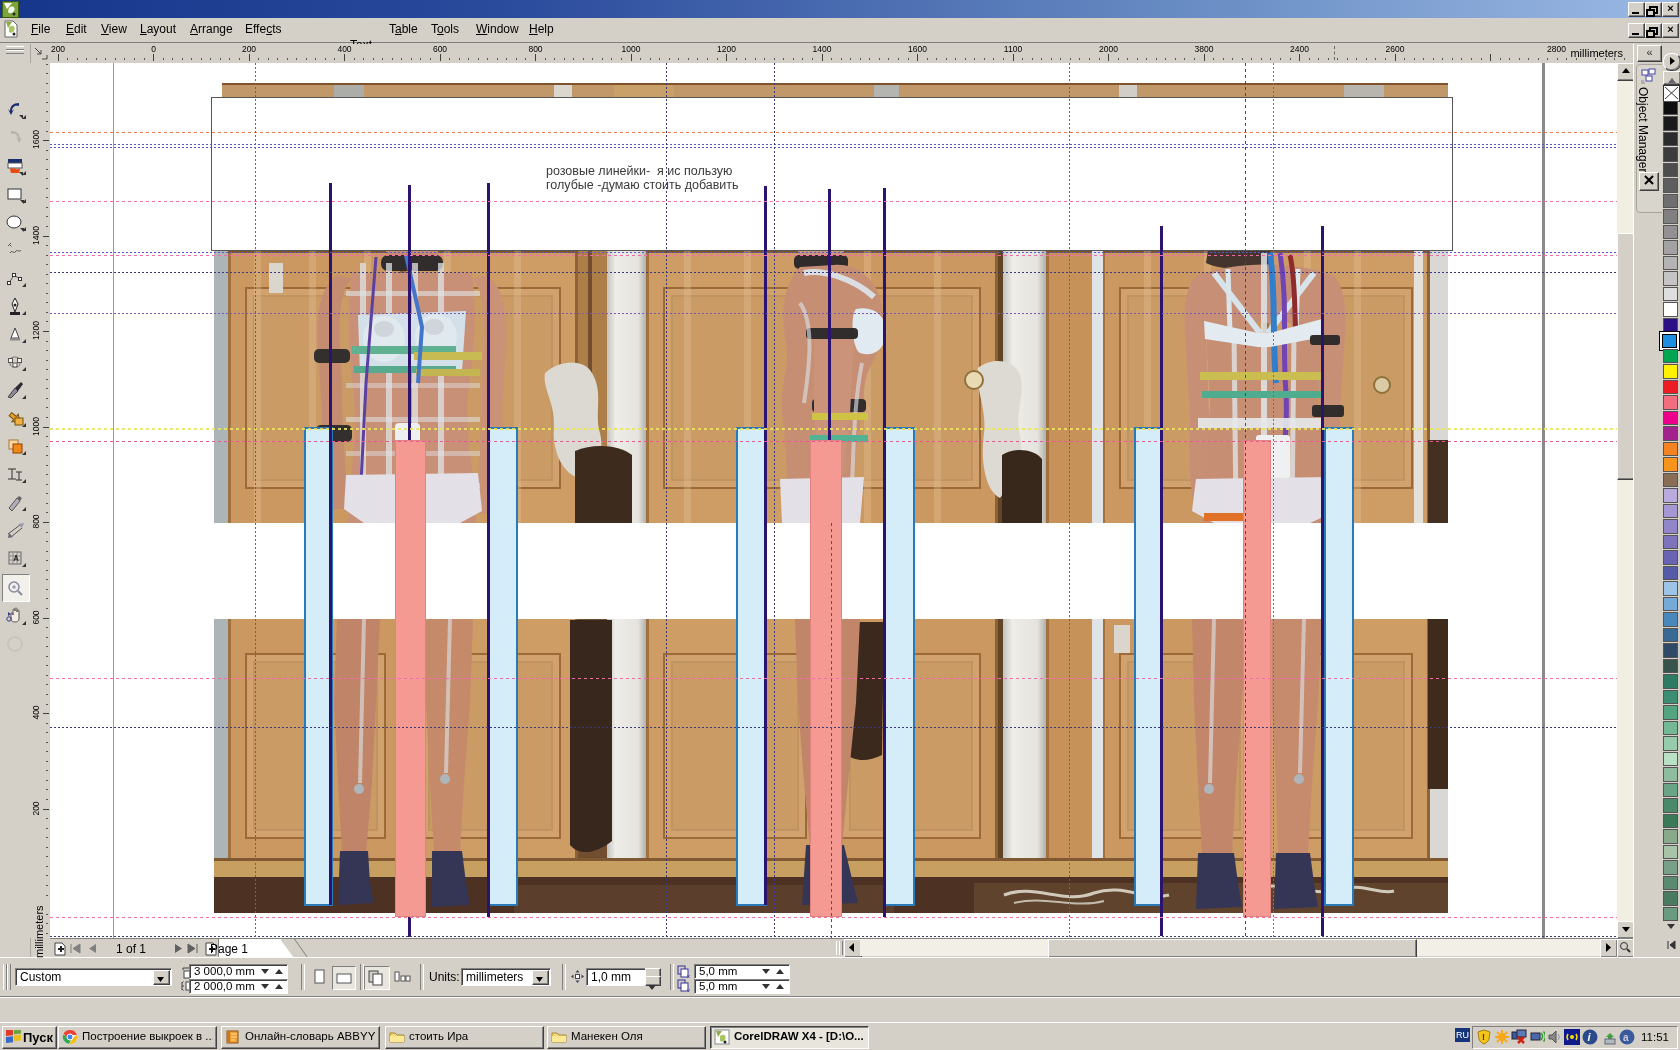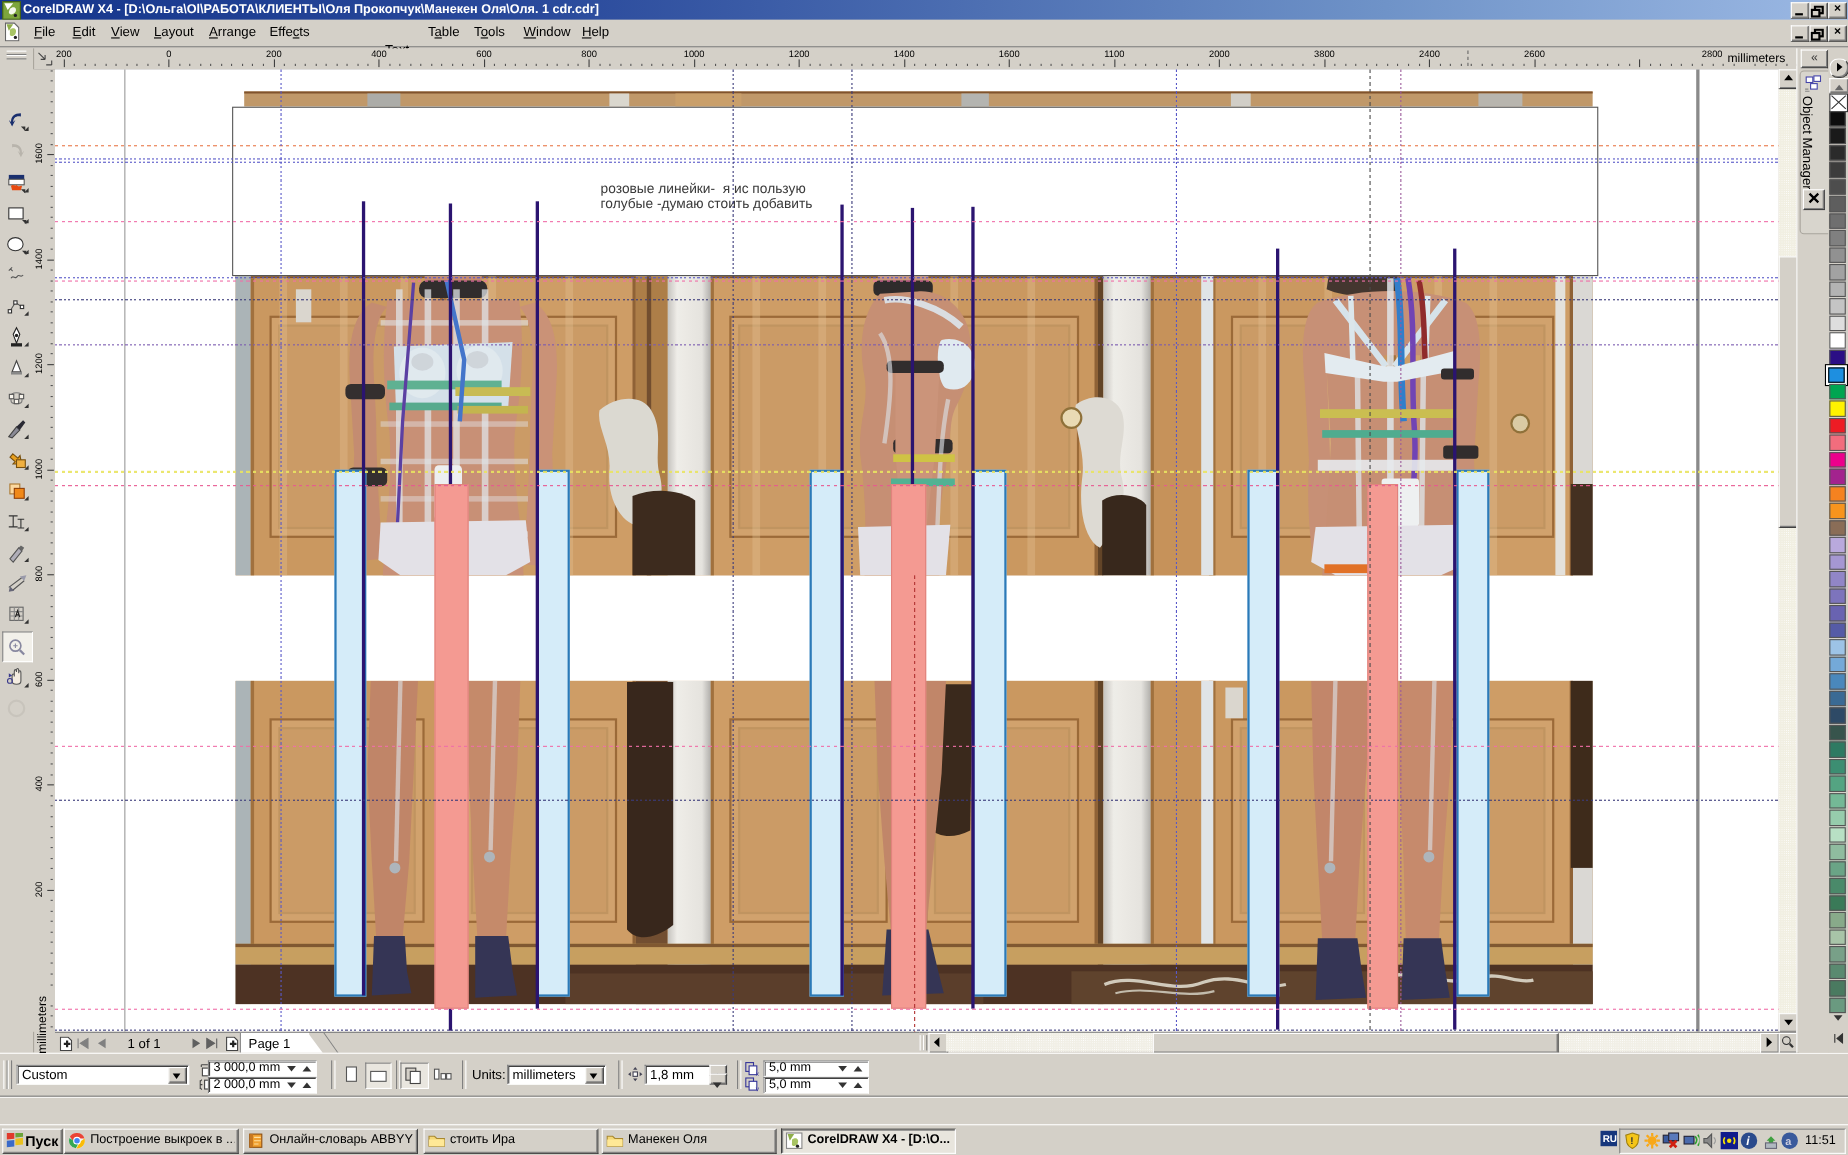--- a/index.html
+++ b/index.html
@@ -16,21 +16,20 @@
 <div id="app">
 
 <div class="abs" style="left:0;top:0;width:1680px;height:18px;background:linear-gradient(90deg,#16368c 0%,#2a4a9c 30%,#6f93c8 75%,#9cb9e4 100%);"></div>
 <div class="abs" style="left:2px;top:1px;width:15px;height:15px;background:#7da53c;border:1px solid #3c5a14;">
   <svg width="15" height="15" viewBox="0 0 15 15">
         <path d="M1 1 L9 1 L4 7 Z" fill="#fff"></path>
         <path d="M6 6 C9 3 13 5 11 9 C9 12 5 12 5 9 Z" fill="#f4f8ec"></path>
         <circle cx="11" cy="12" r="1.5" fill="#222"></circle>
       </svg>
 </div>
-<div class="abs" style="left:21px;top:2px;height:14px;color:#fff;font-weight:bold;font-size:11.5px;line-height:14px;white-space:nowrap;">CorelDRAW X4 - [D:\Ольга\Ol\РАБОТА\КЛИЕНТЫ\Оля Прокопчук\Манекен Оля\Оля. 1 cdr.cdr]</div>
 <div class="abs btn3d" style="left:1628px;top:2px;width:15px;height:13px;font-size:9px;">
       <div style="position:absolute;left:3px;bottom:2px;width:7px;height:2px;background:#000;"></div>
     </div>
 <div class="abs btn3d" style="left:1645px;top:2px;width:15px;height:13px;">
   <svg width="13" height="11" viewBox="0 0 13 11">
         <rect x="4" y="1" width="7" height="6" fill="none" stroke="#000" stroke-width="2"></rect>
         <rect x="1" y="4" width="7" height="6" fill="#d4d0c8" stroke="#000" stroke-width="2"></rect>
       </svg>
 </div>
 <div class="abs btn3d" style="left:1662px;top:2px;width:15px;height:13px;color:#000;font-weight:bold;font-size:11px;text-align:center;line-height:11px;">×</div>
@@ -802,21 +801,21 @@
       <svg class="abs" style="left:136px;top:4px;" width="13" height="11" viewBox="0 0 13 11">
         <path d="M11 1 v9 M2 1 L9 5.5 L2 10 Z" fill="#606060" stroke="#606060"></path>
       </svg>
       <svg class="abs" style="left:154px;top:3px;" width="14" height="14" viewBox="0 0 14 14">
         <path d="M2 1 L9 1 L12 4 L12 13 L2 13 Z" fill="#fff" stroke="#444"></path>
         <path d="M5 7 h6 M8 4 v6" stroke="#222" stroke-width="2"></path>
       </svg>
       <div class="abs" style="left:168px;top:0px;width:62px;height:19px;background:#fff;border-left:1px solid #808080;border-bottom:1px solid #d4d0c8;"></div>
       <div class="abs" style="left:230px;top:0px;width:0;height:0;border-bottom:19px solid #fff;border-right:14px solid transparent;"></div>
       <div class="abs" style="left:244px;top:0px;width:1px;height:19px;background:transparent;border-left:1px solid #808080;transform:skewX(35deg);transform-origin:0 0;"></div>
-      <div class="abs" style="left:176px;top:3px;font-size:12px;color:#000;">Page 1</div>
+      <div class="abs" style="left:160px;top:3px;font-size:12px;color:#000;">Page 1</div>
     </div>
 <div class="abs" id="hscroll" style="left:836px;top:938px;width:797px;height:19px;background:#d4d0c8;border-top:1px solid #808080;">
       <div class="abs" style="left:0;top:2px;width:2px;height:14px;border-left:1px solid #fff;border-right:1px solid #808080;"></div>
       <div class="abs" style="left:3px;top:2px;width:2px;height:14px;border-left:1px solid #fff;border-right:1px solid #808080;"></div>
       <div class="abs btn3d" style="left:8px;top:0;width:16px;height:17px;"><svg width="14" height="15" viewBox="0 0 14 15">
           <path d="M9 3 L4 7.5 L9 12 Z" fill="#000"></path>
         </svg></div>
       <div class="abs" style="left:24px;top:0;width:740px;height:17px;background:#f1efe6;background-image:radial-gradient(#fff 28%,transparent 28%);background-size:2px 2px;"></div>
       <div class="abs btn3d" style="left:212px;top:0;width:367px;height:17px;"></div>
       <div class="abs btn3d" style="left:764px;top:0;width:16px;height:17px;"><svg width="14" height="15" viewBox="0 0 14 15">
@@ -884,21 +883,21 @@
         <div class="btn3d" style="position:absolute;right:1px;top:1px;width:15px;height:13px;"><svg width="13" height="12" viewBox="0 0 13 12">
             <path d="M3 4 L6.5 9 L10 4 Z" fill="#000"></path>
           </svg></div>
       </div>
       <div class="abs" style="left:562px;top:6px;width:2px;height:26px;border-left:1px solid #808080;border-right:1px solid #fff;"></div>
       <svg class="abs" style="left:570px;top:11px;" width="15" height="15" viewBox="0 0 15 15">
         <path d="M7.5 1 L9.5 3.5 L5.5 3.5 Z M7.5 14 L9.5 11.5 L5.5 11.5 Z M1 7.5 L3.5 5.5 L3.5 9.5 Z M14 7.5 L11.5 5.5 L11.5 9.5 Z" fill="#445"></path>
         <rect x="5.5" y="5.5" width="4" height="4" fill="#fff" stroke="#445"></rect>
       </svg>
       <div class="abs field" style="left:586px;top:10px;width:73px;height:16px;">
-        <div style="position:absolute;left:4px;top:1px;font-size:12px;">1,8 mm</div>
+        <div style="position:absolute;left:4px;top:1px;font-size:12px;">1,0 mm</div>
       </div>
       <div class="abs btn3d" style="left:645px;top:10px;width:14px;height:8px;"><svg width="12" height="7" viewBox="0 0 12 7">
           <path d="M6 1 L10 6 L2 6 Z" fill="#333"></path>
         </svg></div>
       <div class="abs btn3d" style="left:645px;top:18px;width:14px;height:8px;"><svg width="12" height="7" viewBox="0 0 12 7">
           <path d="M6 6 L10 1 L2 1 Z" fill="#333"></path>
         </svg></div>
       <div class="abs" style="left:670px;top:6px;width:2px;height:26px;border-left:1px solid #808080;border-right:1px solid #fff;"></div>
       <svg class="abs" style="left:676px;top:7px;" width="15" height="13" viewBox="0 0 15 13">
         <rect x="2" y="1" width="7" height="8" fill="none" stroke="#339"></rect>
@@ -973,21 +972,21 @@
       </div>
       <div class="abs" style="left:710px;top:3px;width:157px;height:21px;background:#e8e5dd;border:1px solid #404040;border-right-color:#fff;border-bottom-color:#fff;box-shadow:inset 1px 1px 0 #808080;">
         <div style="position:absolute;left:3px;top:2px;width:16px;height:16px;"><svg width="16" height="16" viewBox="0 0 16 16">
             <rect x="1" y="1" width="14" height="14" fill="#fff" stroke="#888"></rect>
             <path d="M2 2 L8 2 L4 8 Z" fill="#8fae4a"></path>
             <path d="M6 7 C10 4 13 7 11 11 C9 14 5 13 6 10 Z" fill="#a8c464"></path>
             <circle cx="11" cy="13" r="1.5" fill="#222"></circle>
           </svg></div>
         <div style="position:absolute;left:23px;top:3px;font-size:11.5px;font-weight:bold;white-space:nowrap;overflow:hidden;width:131px;">CorelDRAW X4 - [D:\O...</div>
       </div>
-      <div class="abs" style="left:1455px;top:5px;width:15px;height:14px;background:#16367c;color:#fff;font-size:9px;font-weight:bold;text-align:right;line-height:15px;">RU</div>
+      <div class="abs" style="left:1455px;top:5px;width:15px;height:14px;background:#16367c;color:#fff;font-size:9px;font-weight:normal;text-align:center;line-height:15px;">RU</div>
       <div class="abs" style="left:1472px;top:3px;width:204px;height:21px;border:1px solid #808080;border-right-color:#fff;border-bottom-color:#fff;"></div>
       <svg class="abs" style="left:1476px;top:6px;" width="16" height="16" viewBox="0 0 16 16">
         <path d="M8 1 L14 3 L13 10 C12 13 10 14 8 15 C6 14 4 13 3 10 L2 3 Z" fill="#f4c518" stroke="#a08010"></path>
         <text x="6" y="11" font-size="9" font-weight="bold" fill="#333">!</text>
       </svg>
       <svg class="abs" style="left:1494px;top:6px;" width="16" height="16" viewBox="0 0 16 16">
         <circle cx="8" cy="8" r="4" fill="#f8a818"></circle>
         <g stroke="#f8a818" stroke-width="2">
           <path d="M8 1 v3 M8 12 v3 M1 8 h3 M12 8 h3 M3 3 l2 2 M11 11 l2 2 M13 3 l-2 2 M5 11 l-2 2"></path>
         </g>

